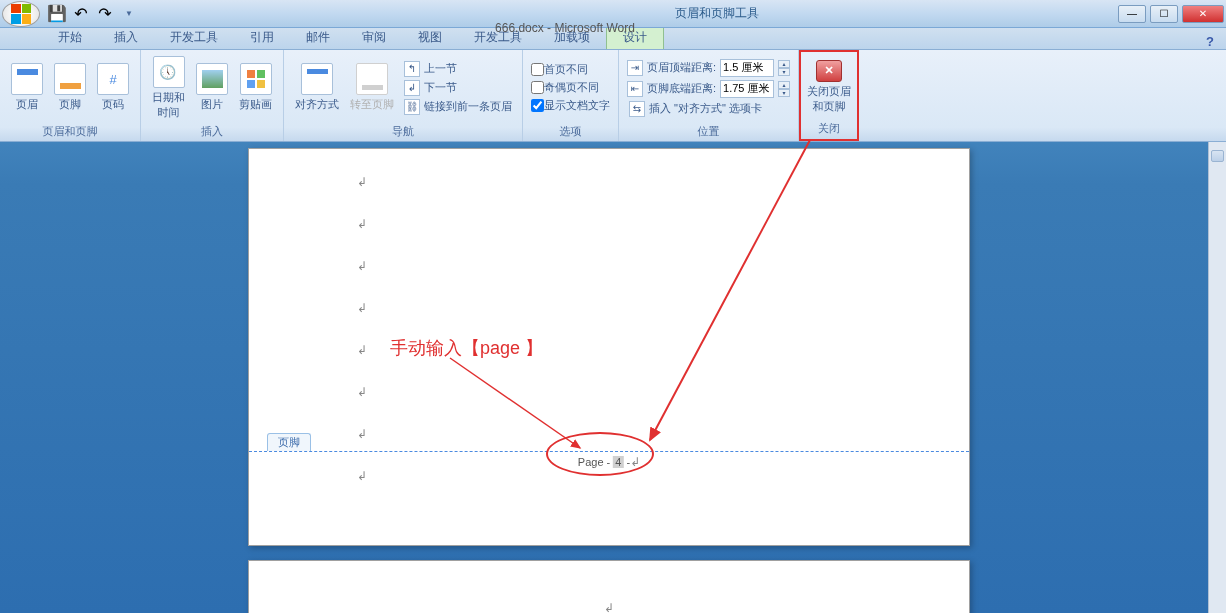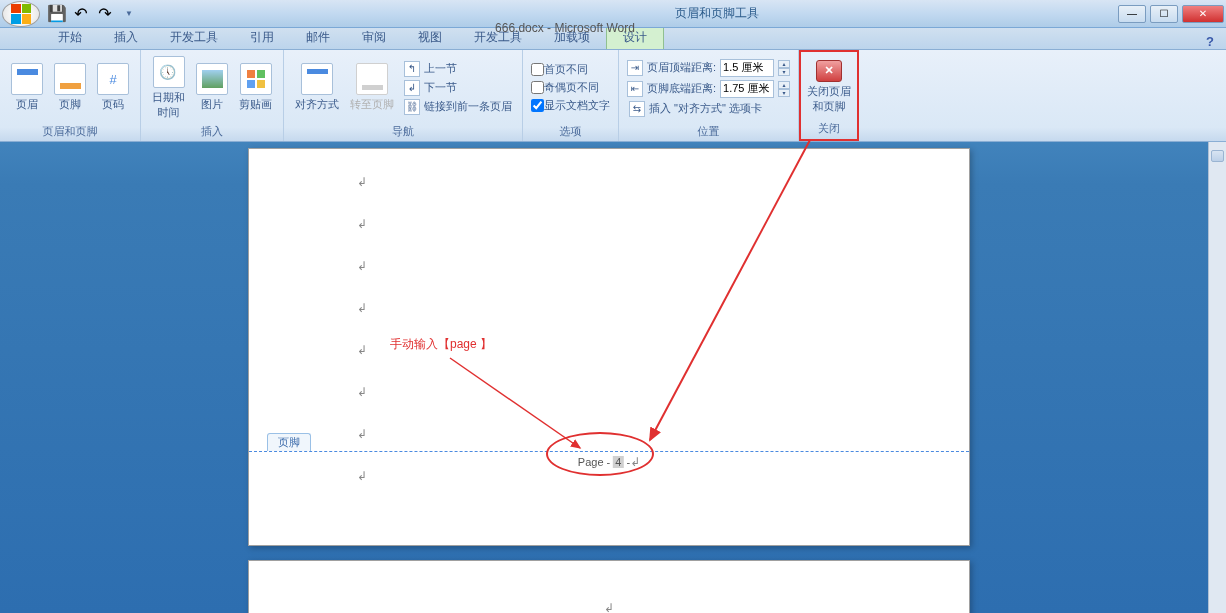--- a/index.html
+++ b/index.html
@@ -53,21 +53,21 @@
 .para-marks { position:absolute; left:108px; top:26px; display:flex; flex-direction:column; gap:28px; }
 .para-marks span, .pm { color:#888; font-size:12px; }
 .footer-dashed { position:absolute; left:0; right:0; border-top:1px dashed #4a8ae0; }
 .footer-tag { position:absolute; left:18px; padding:1px 10px; font-size:11px; color:#3a6aaa; background:#f0f6fc; border:1px solid #9ac0e6; border-bottom:none; border-radius:3px 3px 0 0;}
 .footer-text { position:absolute; left:50%; transform:translateX(-50%); font-size:11px; color:#555; }
 .footer-text .field { background:#d0d0d0; padding:0 2px;}
 
 
 .overlay { position:absolute; inset:0; pointer-events:none; z-index:20; }
 .ellipse { position:absolute; border:2px solid #e03030; border-radius:50%; }
-.anno-text { position:absolute; color:#e03030; font-size:12px; }
+.anno-text { position:absolute; color:#e03030; font-size:18px; }
 
 
 .vscroll { position:absolute; right:0; top:142px; bottom:0; width:18px; background:#e0e8f2; border-left:1px solid #b0c0d4;}
 .vscroll .thumb { position:absolute; left:2px; right:2px; top:8px; height:12px; background:linear-gradient(#d8e4f2,#bcd0e8); border:1px solid #9ab4d2; border-radius:2px;}
 </style>
 </head>
 <body>
 
 <div class="titlebar">
   <div class="office-btn">

